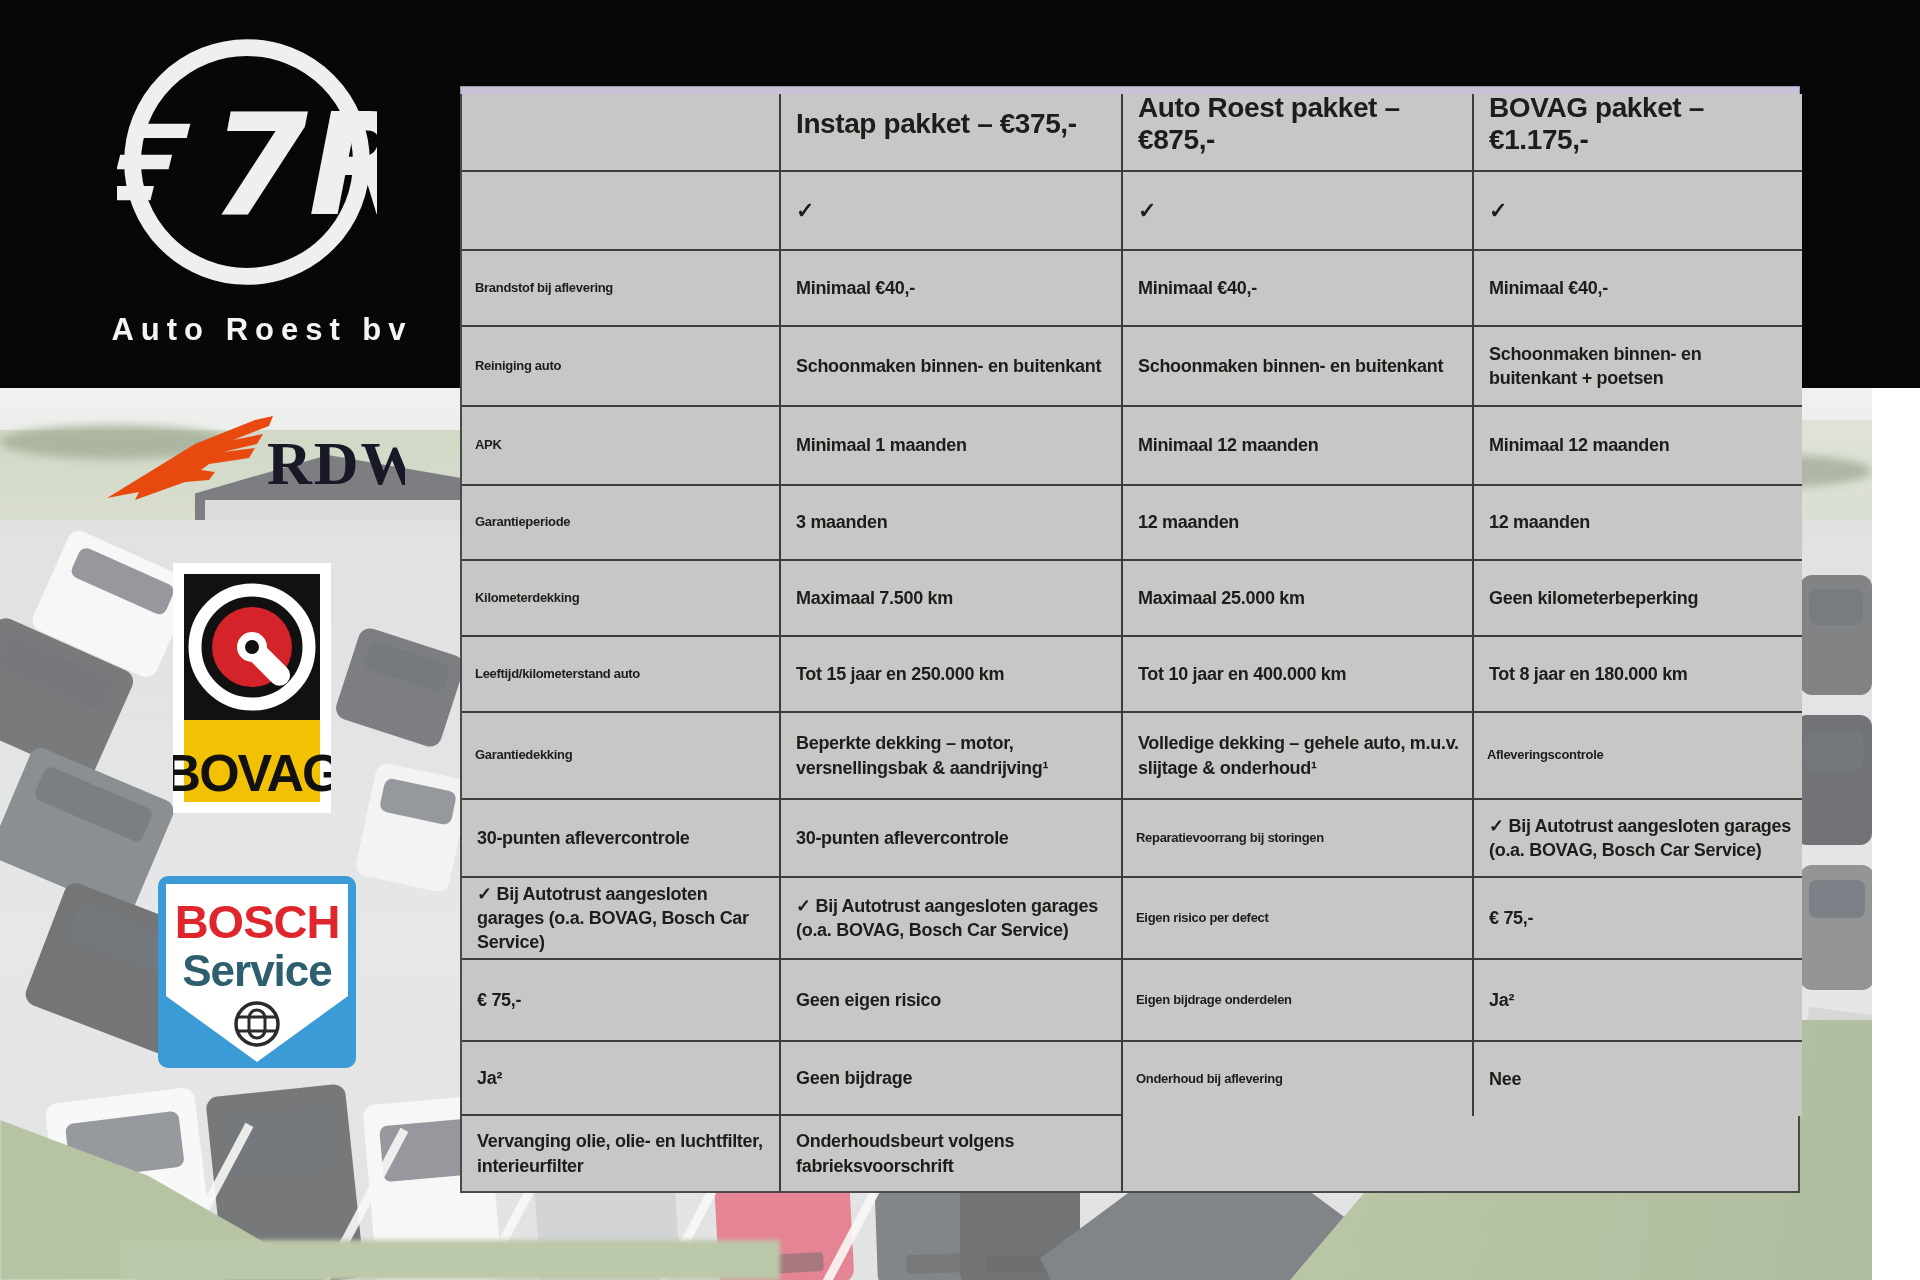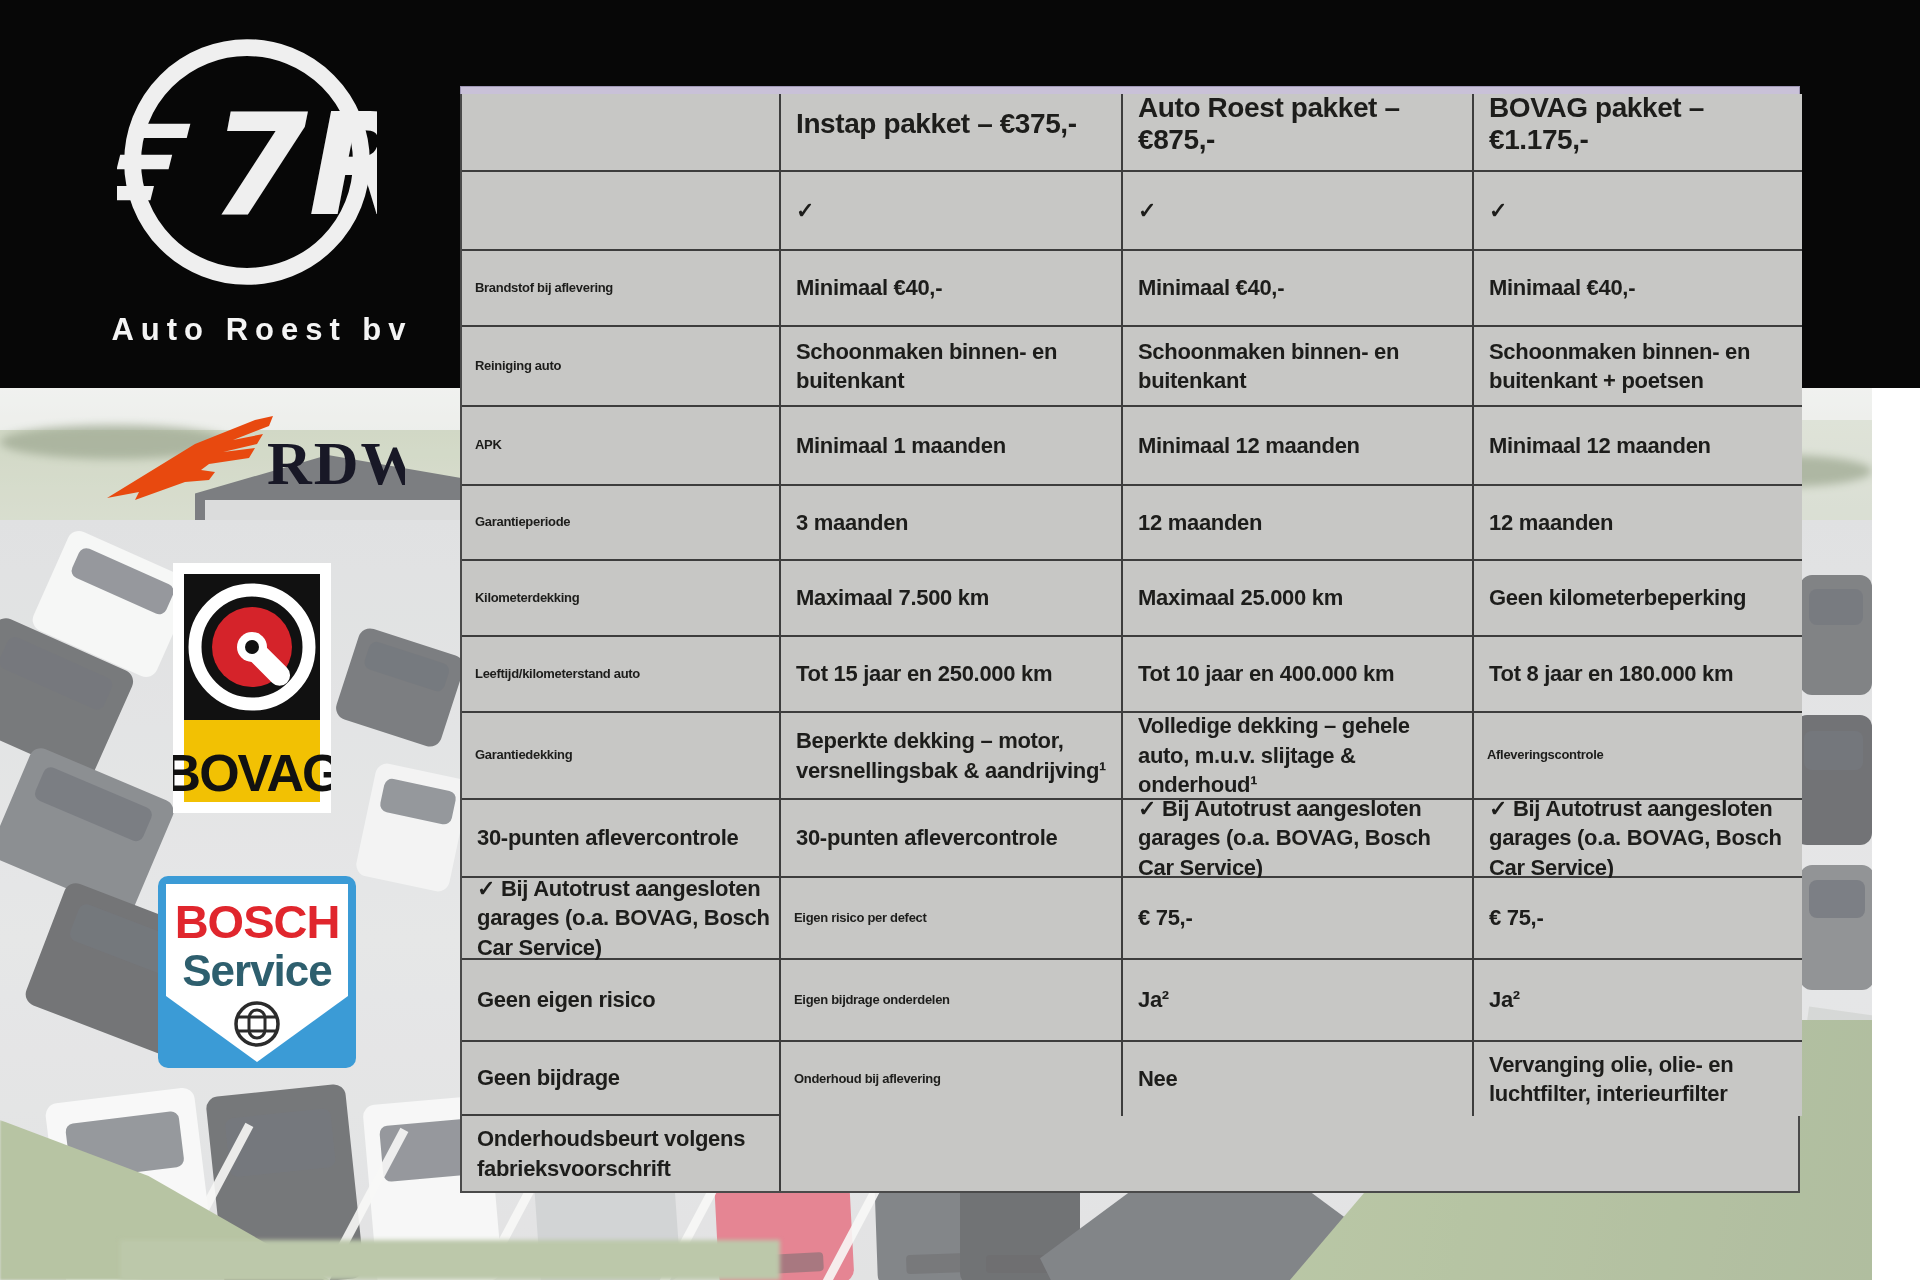--- a/index.html
+++ b/index.html
@@ -62,21 +62,21 @@
   #lavender-strip{height:8px;background:#c9c1d8;border:1px solid #9f97b5;border-bottom:none;box-sizing:border-box;}
   #grid{display:grid;grid-template-columns:319px 342px 351px 328px;
         grid-template-rows:78px 79px 76px 80px 79px 75px 76px 76px 87px 78px 82px 82px 74px 75px;
         background:#c7c7c5;border:2px solid #4a4a4a;border-top:none;box-sizing:content-box;}
   .cell{box-sizing:border-box;border-right:2px solid #3d3d3d;border-bottom:2px solid #3d3d3d;
         display:flex;flex-direction:column;justify-content:center;
         color:#1d1d1b;font-weight:bold;background:#c7c7c5;}
   .cell:nth-child(4n){border-right:none;}
   .cell.lastrow{border-bottom:none;}
   .lab{font-size:13px;padding:4px 8px 4px 13px;letter-spacing:-0.3px;line-height:1.3;}
-  .val{font-size:22px;padding:4px 8px 4px 15px;letter-spacing:-0.3px;line-height:1.34;}
+  .val{font-size:18px;padding:4px 8px 4px 15px;letter-spacing:-0.3px;line-height:1.34;}
   .hdr{font-size:28px;padding:4px 6px 20px 15px;letter-spacing:-0.4px;}
   .chk{font-size:22px;font-weight:600;}
 </style>
 </head>
 <body>
 
 <div id="canvas">
 
   <div id="photo">
     <div class="sky"></div>
@@ -265,20 +265,21 @@
       <div class="cell val">Tot 8 jaar en 180.000 km</div>
 
       <div class="cell lab">Garantiedekking</div>
       <div class="cell val">Beperkte dekking – motor, versnellingsbak &amp; aandrijving¹</div>
       <div class="cell val">Volledige dekking – gehele auto, m.u.v. slijtage &amp; onderhoud¹</div>
 
       <div class="cell lab">Afleveringscontrole</div>
       <div class="cell val">30-punten aflevercontrole</div>
       <div class="cell val">30-punten aflevercontrole</div>
 
+      <div class="cell lab">Reparatievoorrang bij storingen</div>
       <div class="cell val">✓ Bij Autotrust aangesloten garages (o.a. BOVAG, Bosch Car Service)</div>
       <div class="cell val">✓ Bij Autotrust aangesloten garages (o.a. BOVAG, Bosch Car Service)</div>
       <div class="cell val">✓ Bij Autotrust aangesloten garages (o.a. BOVAG, Bosch Car Service)</div>
 
       <div class="cell lab">Eigen risico per defect</div>
       <div class="cell val">€ 75,-</div>
       <div class="cell val">€ 75,-</div>
       <div class="cell val">Geen eigen risico</div>
 
       <div class="cell lab">Eigen bijdrage onderdelen</div>

